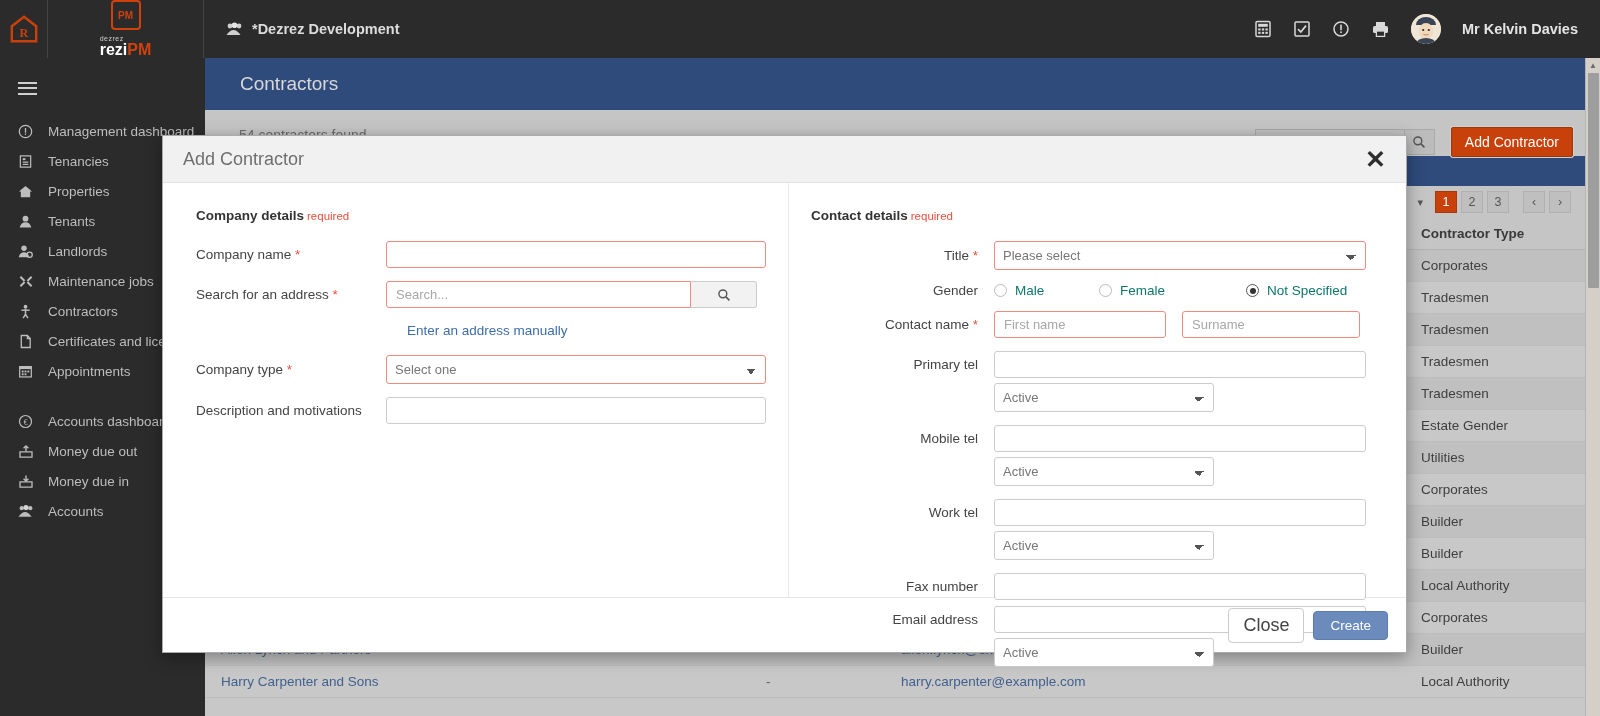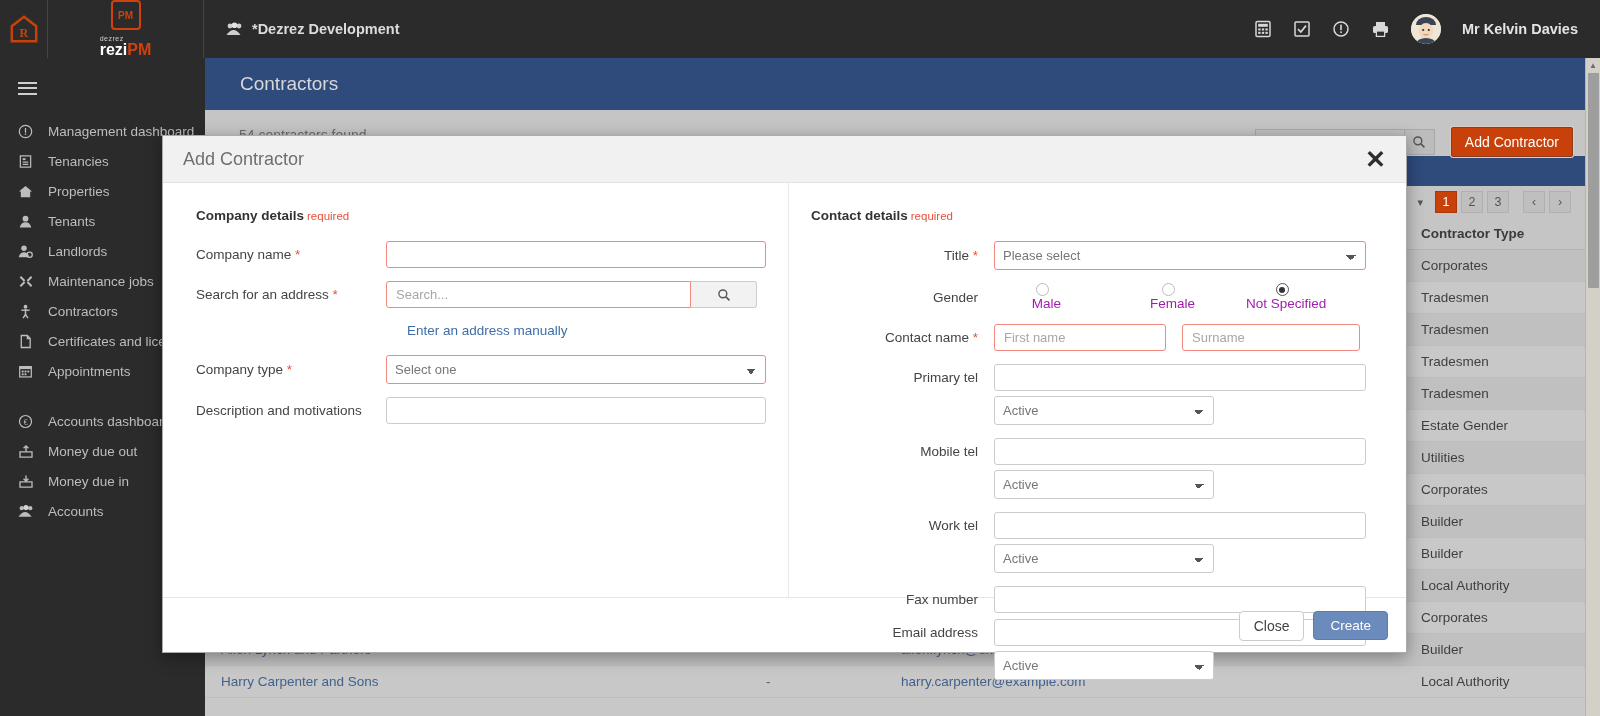--- a/index.html
+++ b/index.html
@@ -156,26 +156,26 @@
   }
   .sel.err { border: 1px solid #f08a7e; }
   .srch-group { display: flex; }
   .srch-go {
     width: 66px; height: 27px; border: 1px solid #ccc; border-left: none;
     background: #f2f2f2; border-radius: 0 3px 3px 0; display: flex;
     align-items: center; justify-content: center; cursor: pointer; color: #555;
   }
   .manual-link { margin-left: 211px; color: #3d6da8; font-size: 13.5px; cursor: pointer; margin-bottom: 17px; display: inline-block; }
   .radios { display: flex; align-items: center; gap: 0; }
-  .radio-item { display: flex; align-items: center; font-size: 13.5px; color: #a21caf; cursor: pointer; flex-direction: column; }
+  .radio-item { display: flex; align-items: center; font-size: 13.5px; color: #0f766e; cursor: pointer; }
   .rd { width: 13px; height: 13px; border: 1px solid #bbb; border-radius: 50%; margin-right: 8px; background: #fff; flex: none; position: relative; }
   .rd.on { border-color: #555; }
   .rd.on::after { content: ''; position: absolute; left: 2.5px; top: 2.5px; width: 6px; height: 6px; border-radius: 50%; background: #333; }
   .modal-foot { height: 56px; border-top: 1px solid #e6e6e6; display: flex; align-items: center; justify-content: flex-end; padding-right: 18px; gap: 9px; }
-  .btn-close { background: #fff; border: 1px solid #ccc; border-radius: 4px; padding: 6px 14px; font-size: 14px; color: #444; cursor: pointer; }
+  .btn-close { background: #fff; border: 1px solid #ccc; border-radius: 4px; padding: 6px 14px; font-size: 18px; color: #444; cursor: pointer; }
   .btn-create { background: #6b8bbd; border: 1px solid #5c7cad; border-radius: 4px; padding: 6px 16px; font-size: 13.5px; color: #fff; cursor: pointer; }
 </style>
 </head>
 <body>
 
 <div class="topbar">
   <div class="logo-box">
     <svg class="logo-mark" viewBox="0 0 32 32">
       <path d="M16 3 L29 13 V29 H3 V13 Z" fill="none" stroke="#c8410b" stroke-width="2.6"></path>
       <text x="16" y="25" font-size="13" fill="#c8410b" text-anchor="middle" font-family="Liberation Serif, serif" font-weight="bold">R</text>

